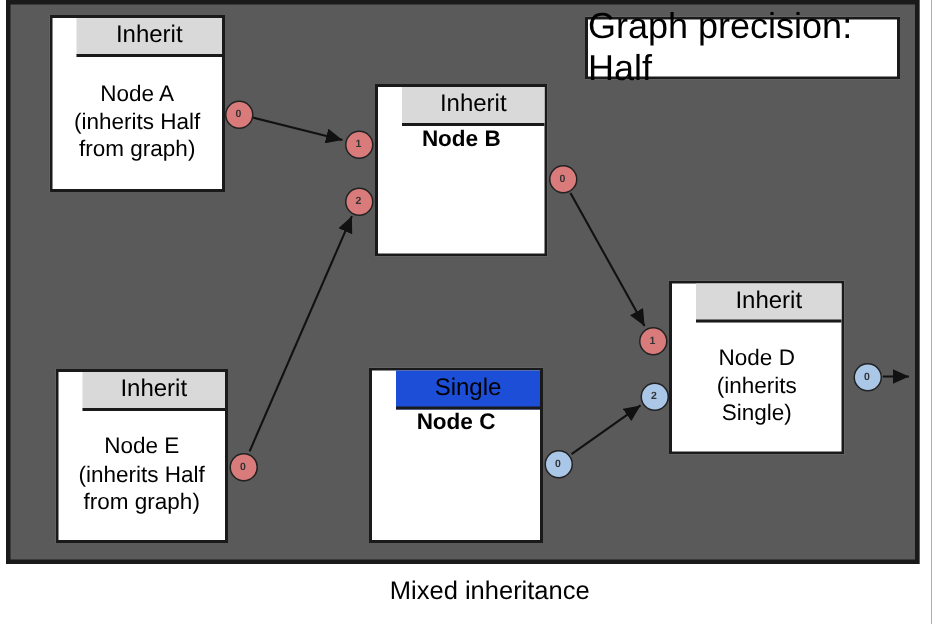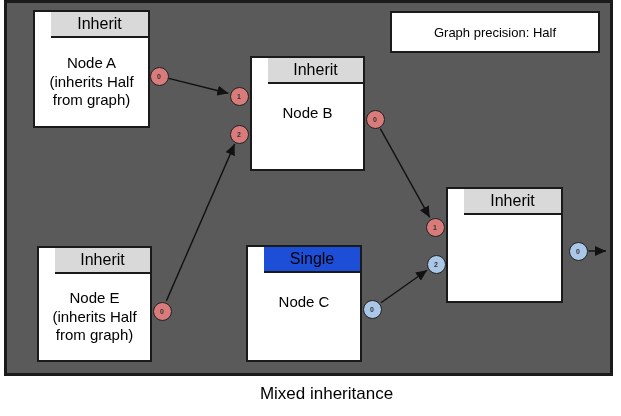--- a/index.html
+++ b/index.html
@@ -21,26 +21,26 @@
     box-sizing:border-box;height:26px;flex:0 0 26px;
     border-bottom:2px solid #1a1a1a;
     display:flex;align-items:center;justify-content:center;
     font-size:16px;
     margin-left:16px;
   }
   .node-body{
     flex:1;display:flex;align-items:center;justify-content:center;
     text-align:center;font-size:15px;line-height:1.26;white-space:pre-line;border-radius:15px;
   }
-  .node-body.top-align{align-items:flex-start;padding-top:20px;}
+  .node-body.top-align{align-items:flex-start;font-weight:bold;}
   .legend-box{
     position:absolute;left:390px;top:11px;width:210px;height:42px;
     box-sizing:border-box;background:#ffffff;border:2px solid #1a1a1a;
     display:flex;align-items:center;justify-content:center;
-    font-size:13px;z-index:2;
+    font-size:24px;z-index:2;
   }
   .port{
     position:absolute;width:19px;height:19px;border-radius:50%;
     box-sizing:border-box;border:1.5px solid #222;z-index:4;
     display:flex;align-items:center;justify-content:center;
     font-size:7px;font-weight:bold;color:#333;
   }
   .wires{position:absolute;left:0;top:0;width:621px;height:416px;z-index:3;pointer-events:none;}
   .caption{
     position:absolute;left:16px;top:384px;width:621px;text-align:center;
@@ -70,20 +70,23 @@
     <div class="node-body top-align">Node B</div>
   </div>
 
   <div class="node" style="left:246px;top:245px;width:116px;height:117px;">
     <div class="node-header" style="background: #1d4ed8;">Single</div>
     <div class="node-body top-align">Node C</div>
   </div>
 
   <div class="node" style="left:446px;top:187px;width:117px;height:116px;">
     <div class="node-header" style="background: rgb(217, 217, 217);">Inherit</div>
+    <div class="node-body">Node D
+(inherits
+Single)</div>
   </div>
 
   <div class="node" style="left:37px;top:246px;width:115px;height:116px;">
     <div class="node-header" style="background: rgb(217, 217, 217);">Inherit</div>
     <div class="node-body">Node E
 (inherits Half
 from graph)</div>
   </div>
 
   <svg class="wires" viewBox="0 0 621 416" xmlns="http://www.w3.org/2000/svg">

